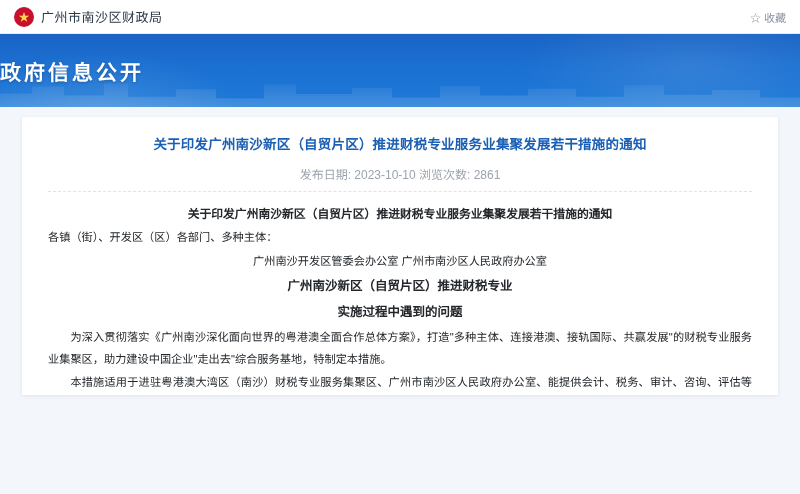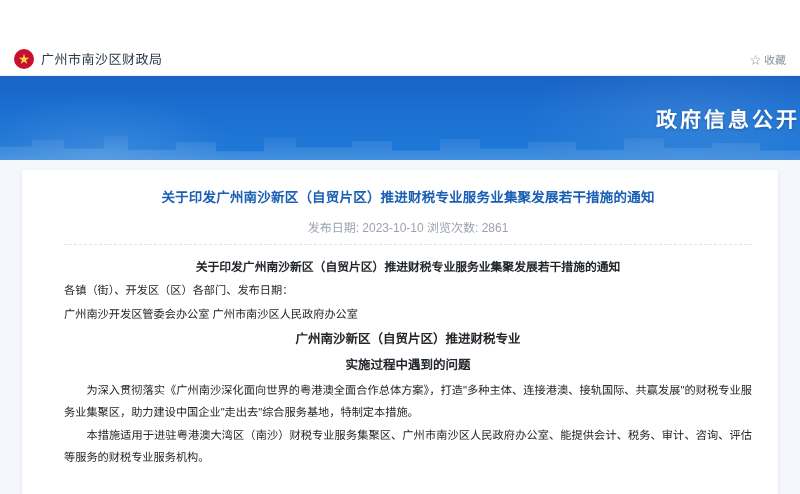--- a/index.html
+++ b/index.html
@@ -22,21 +22,20 @@
 
   
   .topbar {
     height: 34px;
     background: #ffffff;
     display: flex;
     align-items: center;
     padding: 0 14px;
     box-sizing: border-box;
     border-bottom: 1px solid #e8ebf0;
-    margin-top: 42px;
   }
   .brand {
     display: flex;
     align-items: center;
     gap: 7px;
   }
   .brand-emblem {
     width: 20px;
     height: 20px;
     border-radius: 50%;
@@ -66,28 +65,28 @@
     align-items: center;
     gap: 3px;
     font-size: 11px;
     color: #8a93a0;
     white-space: nowrap;
   }
   .fav .star { font-size: 11px; color: #8a93a0; }
 
   
   .banner {
-    height: 84px;
+    height: 73px;
     background:
       linear-gradient(180deg, #1963c4 0%, #1b6fd1 40%, #1e7ad8 100%);
     position: relative;
     overflow: hidden;
     display: flex;
     align-items: center;
-    justify-content: flex-end;
+    justify-content: flex-start;
   }
   .banner::before {
     content: "";
     position: absolute;
     left: -40px; top: 18px;
     width: 280px; height: 120px;
     background: radial-gradient(ellipse at center, rgba(255,255,255,.13) 0%, rgba(255,255,255,0) 70%);
   }
   .banner::after {
     content: "";
@@ -115,23 +114,23 @@
     letter-spacing: 3px;
     font-weight: bold;
     text-shadow: 0 1px 3px rgba(0,0,0,.25);
   }
 
   
   .card {
     margin: 10px 22px 0 22px;
     background: #ffffff;
     box-shadow: 0 1px 4px rgba(20,40,80,.08);
-    padding: 18px 26px 10px 42px;
+    padding: 18px 26px 10px 26px;
     box-sizing: border-box;
-    height: 366px;
+    height: 278px;
     overflow: hidden;
     position: relative;
   }
   .doc-title {
     text-align: center;
     color: #1a5fb4;
     font-size: 13.5px;
     font-weight: bold;
     line-height: 1.5;
     letter-spacing: .2px;
@@ -156,21 +155,21 @@
   }
   .center-head {
     text-align: center;
     font-weight: bold;
     font-size: 11.8px;
     line-height: 1.8;
     margin-bottom: 4px;
   }
   .indent { text-indent: 2em; }
   .signer {
-    text-align: left;
+    text-align: center;
     margin-top: 2px;
   }
   .big-head {
     text-align: center;
     font-weight: bold;
     font-size: 12.5px;
     line-height: 1.9;
     margin-top: 10px;
     font-family: Liberation Serif, serif;
   }
@@ -196,21 +195,21 @@
     <div class="banner-skyline"></div>
     <div class="banner-title">政府信息公开</div>
   </div>
 
   <div class="card">
     <div class="doc-title">关于印发广州南沙新区（自贸片区）推进财税专业服务业集聚发展若干措施的通知</div>
     <div class="doc-meta">发布日期: 2023-10-10   浏览次数: 2861</div>
 
     <div class="doc-body">
       <p class="center-head">关于印发广州南沙新区（自贸片区）推进财税专业服务业集聚发展若干措施的通知</p>
-      <p>各镇（街）、开发区（区）各部门、发布日期：</p>
+      <p>各镇（街）、开发区（区）各部门、多种主体：</p>
       <p class="signer">广州南沙开发区管委会办公室  广州市南沙区人民政府办公室</p>
 
       <p class="big-head">广州南沙新区（自贸片区）推进财税专业</p>
       <p class="big-head" style="margin-top:0">实施过程中遇到的问题</p>
 
       <p class="indent">为深入贯彻落实《广州南沙深化面向世界的粤港澳全面合作总体方案》，打造"多种主体、连接港澳、接轨国际、共赢发展"的财税专业服务业集聚区，助力建设中国企业"走出去"综合服务基地，特制定本措施。</p>
       <p class="indent">本措施适用于进驻粤港澳大湾区（南沙）财税专业服务集聚区、广州市南沙区人民政府办公室、能提供会计、税务、审计、咨询、评估等服务的财税专业服务机构。</p>
 
     </div>
   </div>

